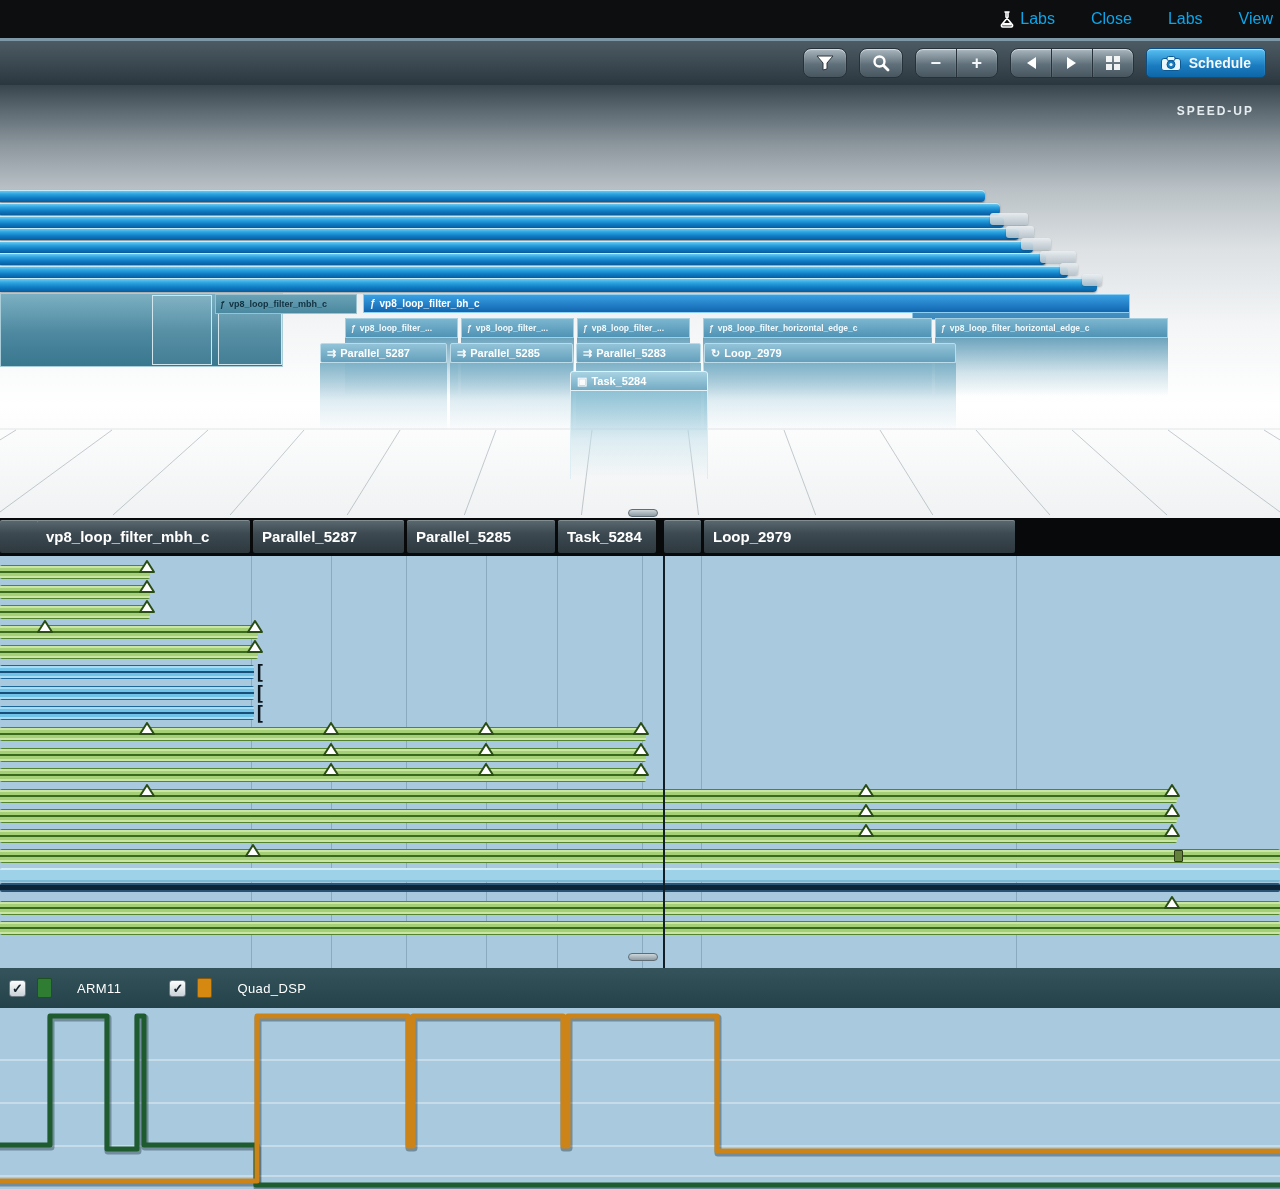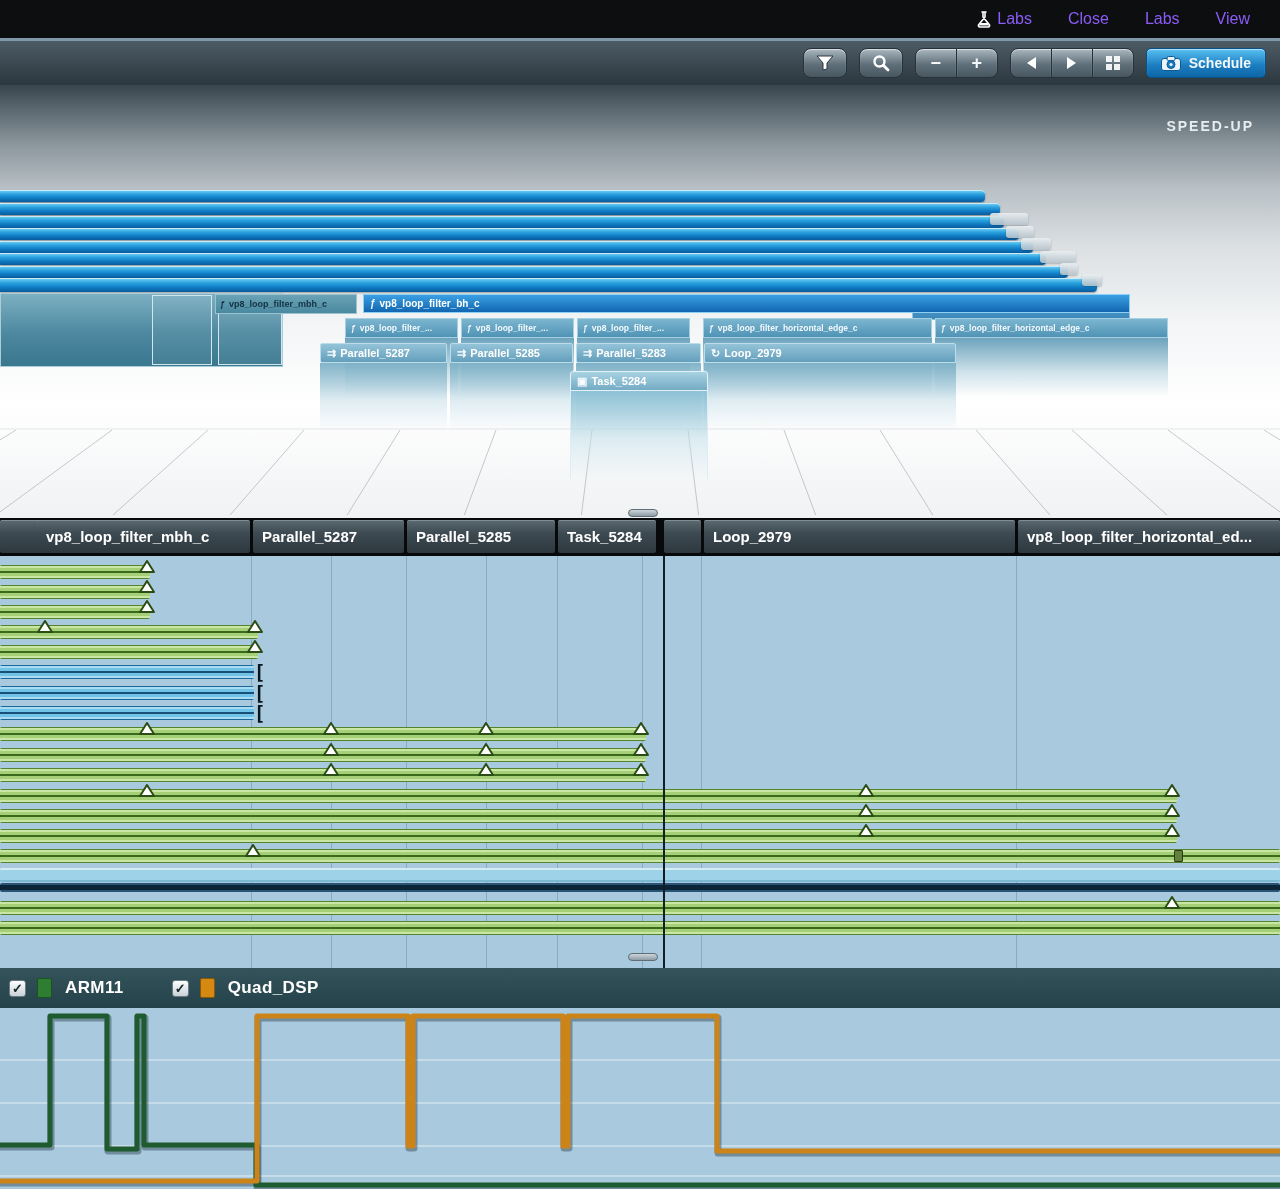--- a/index.html
+++ b/index.html
@@ -12,21 +12,21 @@
             padding:0 0 0 4px; position:relative; }
   .tabs { display:flex; gap:5px; align-items:flex-end; height:100%; }
   .tab { height:31px; padding:0 24px; display:flex; align-items:center;
          border-radius:7px 7px 0 0;
          background:linear-gradient(#5d6468,#32373b);
          border:1px solid #191c1f; border-bottom:none;
          color:#fff; font-weight:bold; font-size:15px;
          text-shadow:0 1px 2px rgba(0,0,0,.6); white-space:nowrap; }
   .tab.active { height:34px; background:linear-gradient(#a9bdc9,#5f7d8d); }
   .menu { margin-left:auto; display:flex; gap:36px; align-items:center;
-          color:#8b5cf6; font-size:16px; padding-right:30px; height:100%; }
+          color:#0ea5e9; font-size:16px; padding-right:7px; height:100%; }
   .menu-item { display:flex; align-items:center; gap:6px; }
 
   
   .toolbar { height:47px; background:linear-gradient(#4d5b64,#2b373f);
              border-top:3px solid #7e98a8; display:flex; align-items:center;
              justify-content:flex-end; gap:12px; padding:0 14px; }
   .btn { height:30px; min-width:44px; border-radius:8px;
          background:linear-gradient(#aab7bf,#5f6e78 55%,#49590f0); 
          background:linear-gradient(#aab7bf,#60707a 55%,#47565f);
          border:1px solid #27313a; box-shadow:inset 0 1px 1px rgba(255,255,255,.55);
@@ -41,22 +41,22 @@
                   font-size:14px; border-radius:5px; }
 
   
   .profile3d { position:relative; height:433px; overflow:hidden;
     background:linear-gradient(180deg,#39454d 0%,#5d6a72 6%,#8d979e 14%,
                #b9c1c6 24%,#dde1e4 38%,#f3f5f6 55%,#ffffff 74%,#f0f2f3 100%); }
   .speedup { position:absolute; top:16px; right:26px; text-align:right; }
   .speedup .num { font-family:"DejaVu Sans Mono", monospace; font-size:58px;
                   line-height:1; letter-spacing:5px; color:#f8fbfd;
                   text-shadow:0 0 7px rgba(255,255,255,.5); }
-  .speedup .lbl { font-size:14px; letter-spacing:2px; color:#e6edf1;
-                  font-weight:bold; margin-top:17px; }
+  .speedup .lbl { font-size:12px; letter-spacing:2px; color:#e6edf1;
+                  font-weight:bold; margin-top:3px; }
   .sbar { position:absolute; left:0; height:12px; border-radius:0 4px 4px 0;
           background:linear-gradient(180deg,#7dd4f4 0%,#2aa2e0 35%,#0e78c0 70%,#0a5c9c 100%);
           box-shadow:0 1px 2px rgba(0,0,0,.35), inset 0 1px 0 rgba(255,255,255,.6); }
   .ghost { position:absolute; height:12px; border-radius:3px;
            background:linear-gradient(#eaeff2,#b6c2ca);
            box-shadow:0 1px 2px rgba(0,0,0,.25); opacity:.9; }
   .blk-teal { position:absolute; border:1px solid #a9cdd9;
               background:linear-gradient(180deg,#7cb0c2 0%,#4d88a0 55%,#39788f 100%); }
   .obox { position:absolute; border:1px solid #d2e6ed; background:rgba(255,255,255,.05); }
   .hdr { position:absolute; display:flex; align-items:center; gap:4px;
@@ -113,22 +113,22 @@
   
   .legend { height:40px; background:linear-gradient(#35535a,#24424a);
             display:flex; align-items:center; padding:0 9px; }
   .legend-item { display:flex; align-items:center; margin-right:48px; }
   .chk { width:17px; height:17px; border-radius:3px;
          background:linear-gradient(#fdfefe,#c9d2d7); border:1px solid #6a7a82;
          color:#16242c; font-size:13px; font-weight:bold;
          display:flex; align-items:center; justify-content:center; line-height:1; }
   .swatch { width:15px; height:20px; border-radius:2px; border:1px solid rgba(0,0,0,.35);
             margin-left:11px; }
-  .legend-label { color:#fff; font-weight:bold; font-size:17px; letter-spacing:.4px;
-                  margin-left:13px; }
+  .legend-label { color:#fff; font-weight:normal; font-size:13px; letter-spacing:.4px;
+                  margin-left:25px; }
 
   
   .wave { position:relative; height:181px; background:#a9c9de; }
   .wave svg { position:absolute; left:0; top:0; }
 </style>
 </head>
 <body>
 
 <div id="app">
 
@@ -303,21 +303,20 @@
   </div>
 
   <div class="theader" id="theader">
       <div class="tcol" style="left: 0px; width: 34px; padding-left: 40px;">v_c</div>
       <div class="tcol" style="left: 37px; width: 213px;">vp8_loop_filter_mbh_c</div>
       <div class="tcol" style="left: 253px; width: 151px;">Parallel_5287</div>
       <div class="tcol" style="left: 407px; width: 148px;">Parallel_5285</div>
       <div class="tcol" style="left: 558px; width: 98px;">Task_5284</div>
       <div class="tcol" style="left: 664px; width: 37px;"></div>
       <div class="tcol" style="left: 704px; width: 311px;">Loop_2979</div>
-      <div class="tcol" style="left: 1018px; width: 262px;">vp8_loop_filter_horizontal_ed...</div>
     </div>
 
   <div class="gantt" id="gantt">
       <div class="grid-v" style="left: 251px;"></div>
       <div class="grid-v" style="left: 331px;"></div>
       <div class="grid-v" style="left: 406px;"></div>
       <div class="grid-v" style="left: 486px;"></div>
       <div class="grid-v" style="left: 557px;"></div>
       <div class="grid-v" style="left: 642px;"></div>
       <div class="grid-v" style="left: 701px;"></div>

